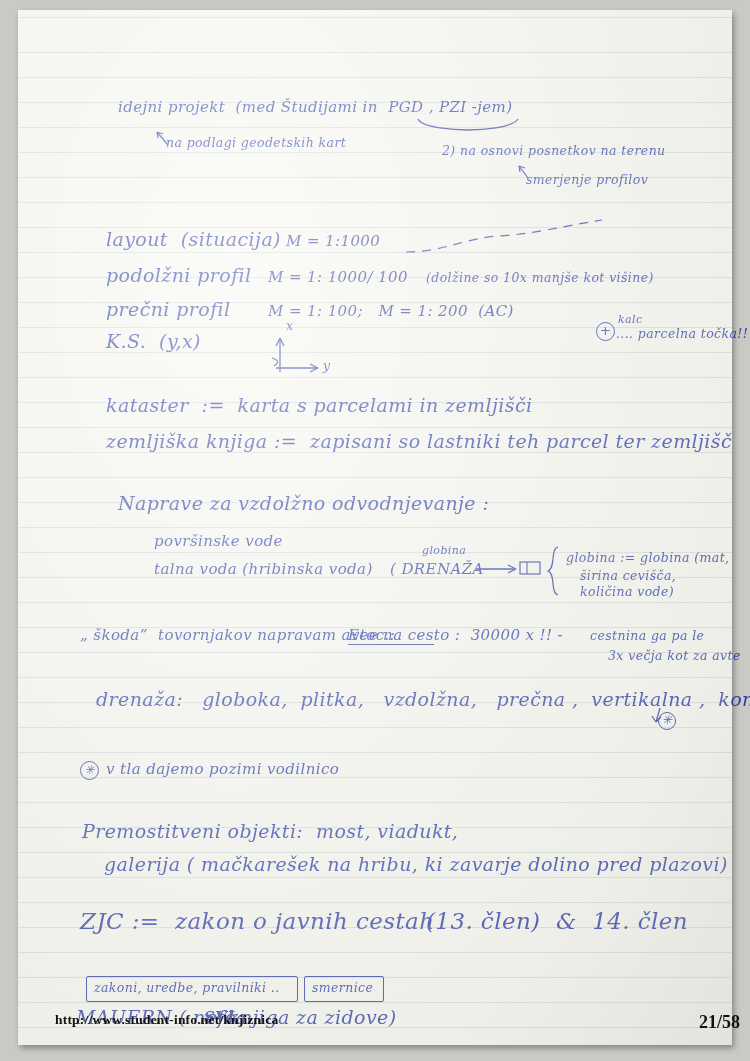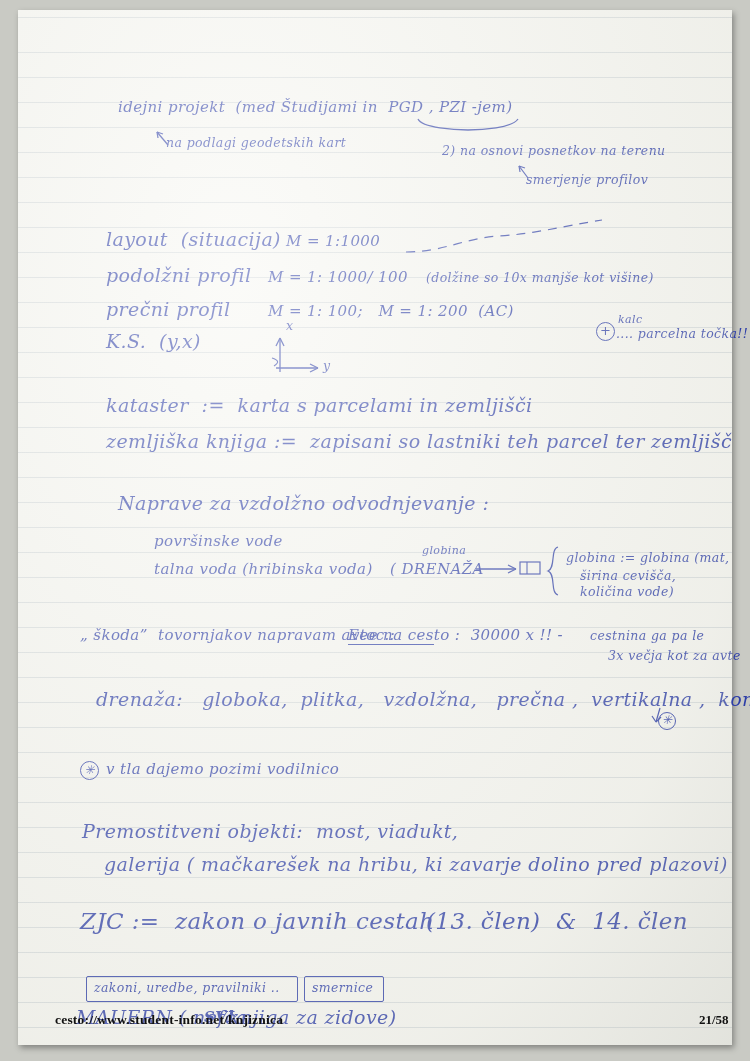--- a/index.html
+++ b/index.html
@@ -84,21 +84,21 @@
     font-size: 13.5px;
     letter-spacing: 0.2px;
   }
   .footer-page {
     position: absolute;
     left: 699px;
     top: 1012px;
     color: #111;
     font-family: "Liberation Serif", serif;
     font-weight: bold;
-    font-size: 13px;
+    font-size: 18px;
   }
   .uline {
     position: absolute;
     height: 1.2px;
     background: #2d3ea8;
   }
   svg.deco { position: absolute; overflow: visible; }
 </style>
 </head>
 <body>
@@ -209,15 +209,15 @@
     <div class="boxed" style="left:286px; top:966px; width:78px; height:24px;"></div>
     <div class="ink small" style="left:294px; top:970px;">smernice</div>
 
     <div class="ink big" style="left:58px; top:996px;">MAUERN ( nefca</div>
     <div class="ink" style="left:186px; top:998px; font-weight:bold;">SVI</div>
     <div class="ink big" style="left:210px; top:996px;">knjiga za zidove)</div>
 
     <div class="shade"></div>
   </div>
 
-  <div class="footer-url">cesto://www.student-info.net/knjiznica</div>
+  <div class="footer-url">http://www.student-info.net/knjiznica</div>
   <div class="footer-page">21/58</div>
 </div>
 
 </body></html>

